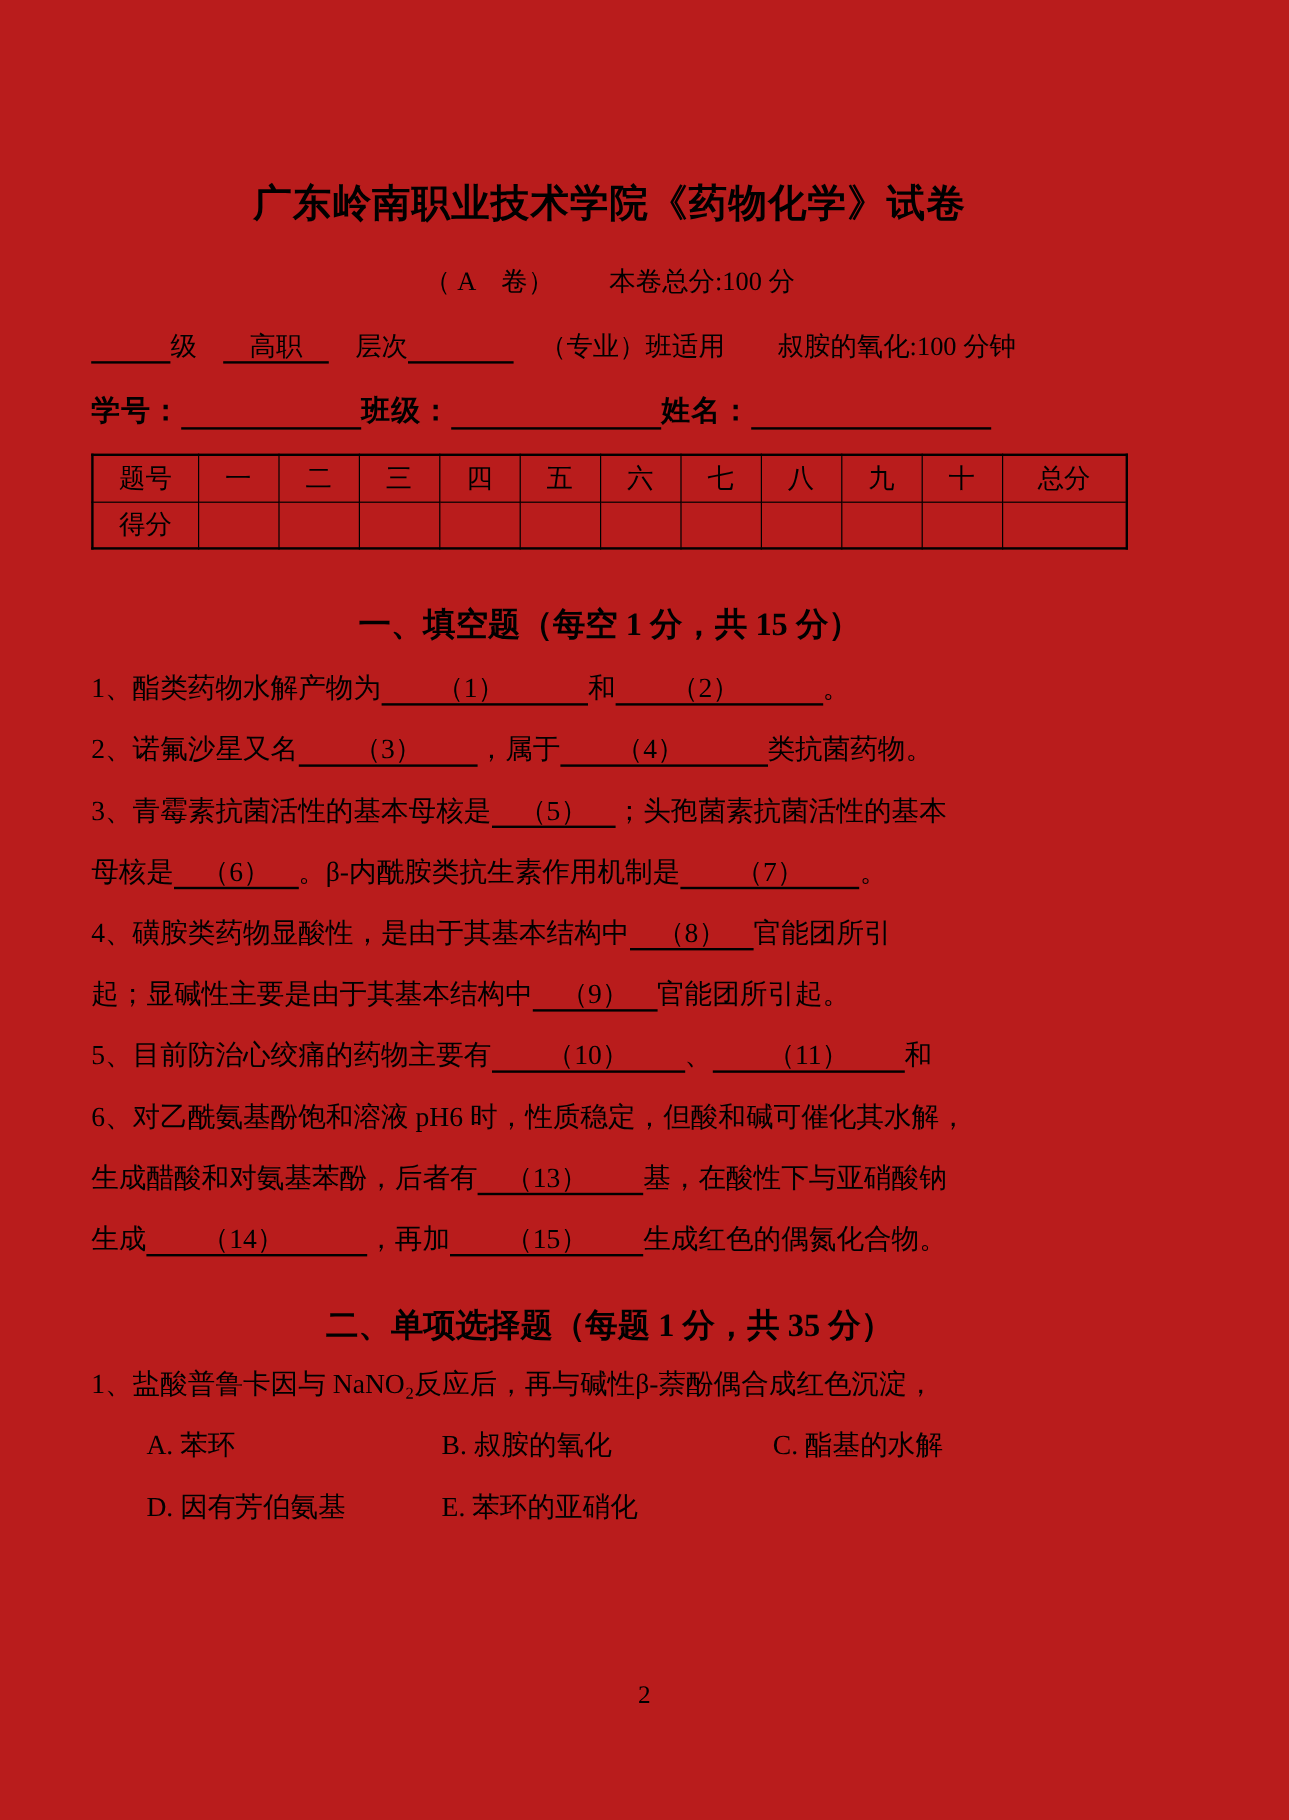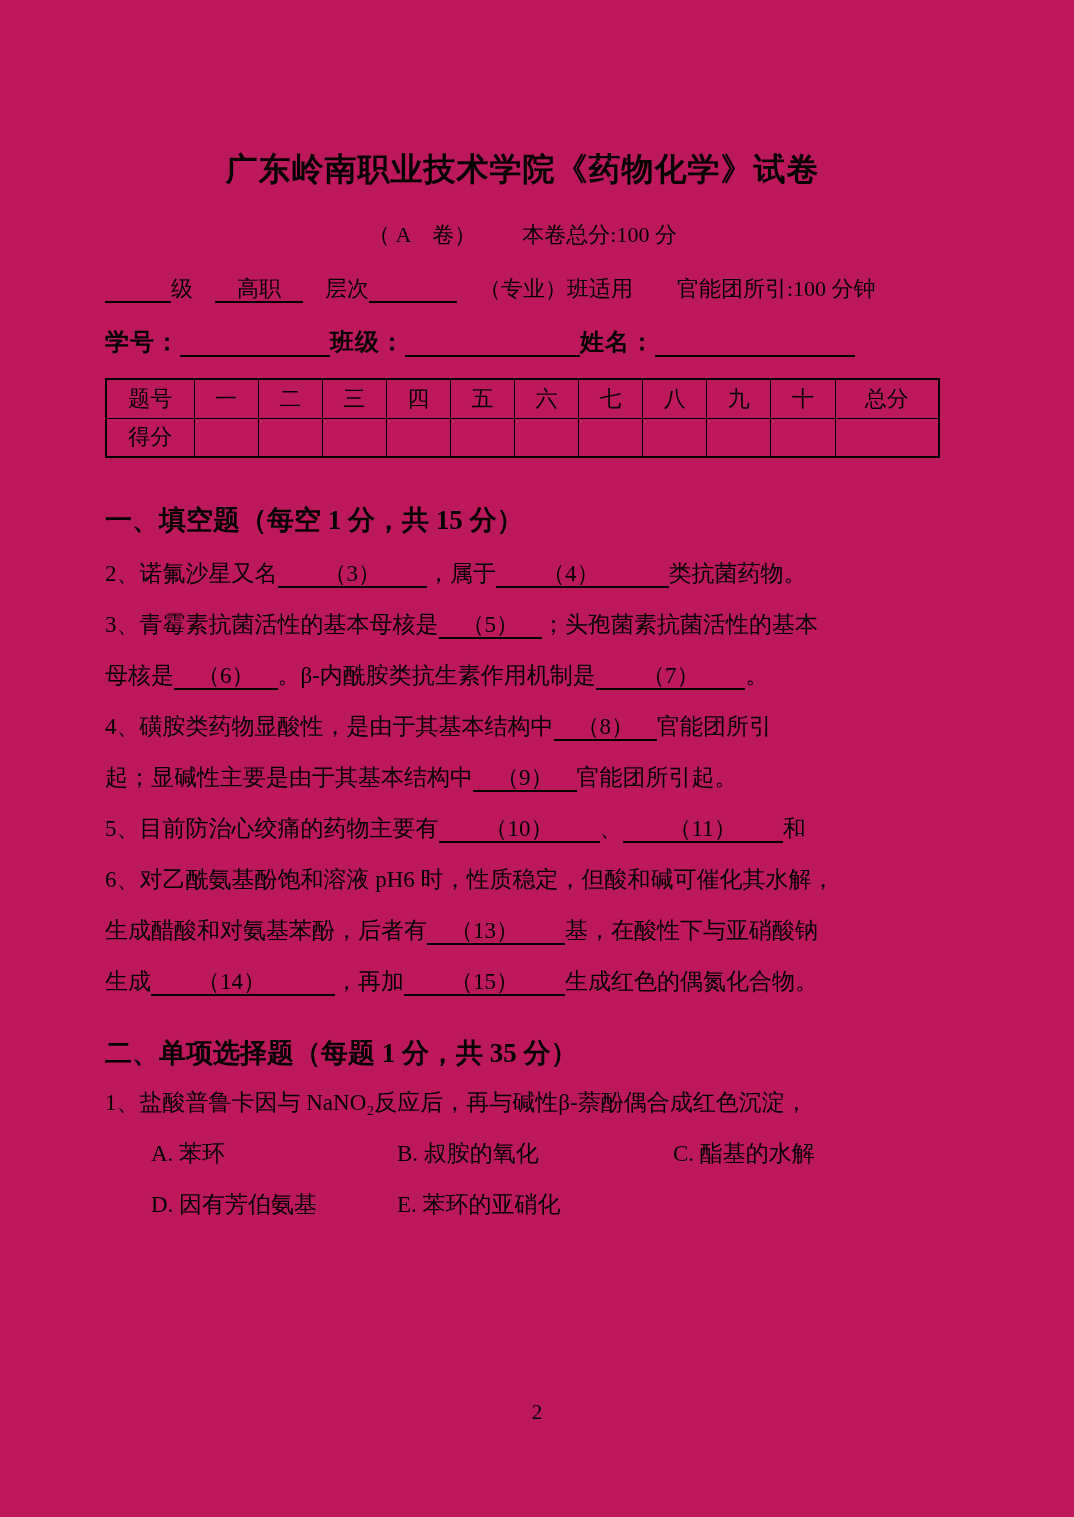--- a/index.html
+++ b/index.html
@@ -1,54 +1,54 @@
 <!DOCTYPE html>
 <html><head>
 <meta charset="utf-8">
 <style>
   * { box-sizing: border-box; }
   html, body { margin: 0; padding: 0; background: #ffffff; }
   .page {
-    width: 1074px; height: 1517px; background: #be185d; color: #000;
+    width: 1074px; height: 1517px; background: #b91c1c; color: #000;
     font-family: "Liberation Serif", "DejaVu Serif", serif;
-    padding: 148px 134px 0 105px; position: relative; overflow: hidden;
+    padding: 148px 134px 0 76px; position: relative; overflow: hidden;
   }
   .title { font-size: 32px; font-weight: bold; text-align: center; letter-spacing: 1px; }
   .subtitle { text-align: center; font-size: 22px; margin-top: 28px; }
   .subtitle span:first-child { margin-right: 46px; }
   .line span { white-space: pre; }
   .grade-line { font-size: 22px; margin-top: 24px; }
   .student-line { font-size: 24px; font-weight: bold; margin-top: 22px; letter-spacing: 1px; }
   .u { border-bottom: 2px solid #000; white-space: pre; }
   .score-table { border-collapse: collapse; width: 100%; margin-top: 20px; border: 2.5px solid #000; }
   .score-table td { border: 1.6px solid #000; height: 39px; text-align: center; font-size: 22px; padding: 0 4px; }
   .score-table td:first-child { width: 88px; }
   .score-table td:last-child { width: 104px; }
-  .h1 { font-size: 27px; font-weight: bold; margin-top: 44px; }
+  .h1 { font-size: 27px; font-weight: bold; margin-top: 44px; text-align: center; }
   .h1-2 { margin-top: 28px; }
   #fill-paras { margin-top: 10px; }
   .para { font-size: 23px; line-height: 51px; white-space: pre-wrap; }
   .q-block { margin-top: 6px; }
   .opt-row { padding-left: 46px; display: flex; }
   .opt-row .opt:nth-child(1) { width: 246px; }
   .opt-row .opt:nth-child(2) { width: 276px; }
   .page-number { position: absolute; bottom: 92px; left: 0; width: 100%; text-align: center; font-size: 21px; }
 </style>
 </head>
 <body>
 
 <div class="page">
 
   <div class="title">广东岭南职业技术学院《药物化学》试卷</div>
 
   <div class="subtitle">
     <span>（ A　卷）</span><span>本卷总分:100 分</span>
   </div>
 
-  <div class="line grade-line"><span class="u">　　　</span><span>级　</span><span class="u">　高职　</span><span>　层次</span><span class="u">　　　　</span><span>　（专业）班适用　　官能团所引:100 分钟</span></div>
+  <div class="line grade-line"><span class="u">　　　</span><span>级　</span><span class="u">　高职　</span><span>　层次</span><span class="u">　　　　</span><span>　（专业）班适用　　叔胺的氧化:100 分钟</span></div>
 
   <div class="line student-line"><span>学号：</span><span class="u">　　　　　　</span><span>班级：</span><span class="u">　　　　　　　</span><span>姓名：</span><span class="u">　　　　　　　　</span></div>
 
   <table class="score-table">
     <tbody>
       <tr>
         <td>题号</td>
       <td>一</td>
           <td>二</td>
           <td>三</td>
@@ -74,20 +74,21 @@
           <td></td>
           <td></td>
           <td></td>
         </tr>
     </tbody>
   </table>
 
   <div class="h1">一、填空题（每空 1 分，共 15 分）</div>
 
   <div id="fill-paras">
+      <div class="para"><span>1、酯类药物水解产物为</span><span class="u">　　（1）　　　</span><span>和</span><span class="u">　　（2）　　　</span><span>。</span></div>
       <div class="para"><span>2、诺氟沙星又名</span><span class="u">　　（3）　　</span><span>，属于</span><span class="u">　　（4）　　　</span><span>类抗菌药物。</span></div>
       <div class="para"><span>3、青霉素抗菌活性的基本母核是</span><span class="u">　（5）　</span><span>；头孢菌素抗菌活性的基本</span></div>
       <div class="para"><span>母核是</span><span class="u">　（6）　</span><span>。β-内酰胺类抗生素作用机制是</span><span class="u">　　（7）　　</span><span>。</span></div>
       <div class="para"><span>4、磺胺类药物显酸性，是由于其基本结构中</span><span class="u">　（8）　</span><span>官能团所引</span></div>
       <div class="para"><span>起；显碱性主要是由于其基本结构中</span><span class="u">　（9）　</span><span>官能团所引起。</span></div>
       <div class="para"><span>5、目前防治心绞痛的药物主要有</span><span class="u">　　（10）　　</span><span>、</span><span class="u">　　（11）　　</span><span>和</span></div>
       <div class="para"><span>6、对乙酰氨基酚饱和溶液 pH6 时，性质稳定，但酸和碱可催化其水解，</span></div>
       <div class="para"><span>生成醋酸和对氨基苯酚，后者有</span><span class="u">　（13）　　</span><span>基，在酸性下与亚硝酸钠</span></div>
       <div class="para"><span>生成</span><span class="u">　　（14）　　　</span><span>，再加</span><span class="u">　　（15）　　</span><span>生成红色的偶氮化合物。</span></div>
     </div>

